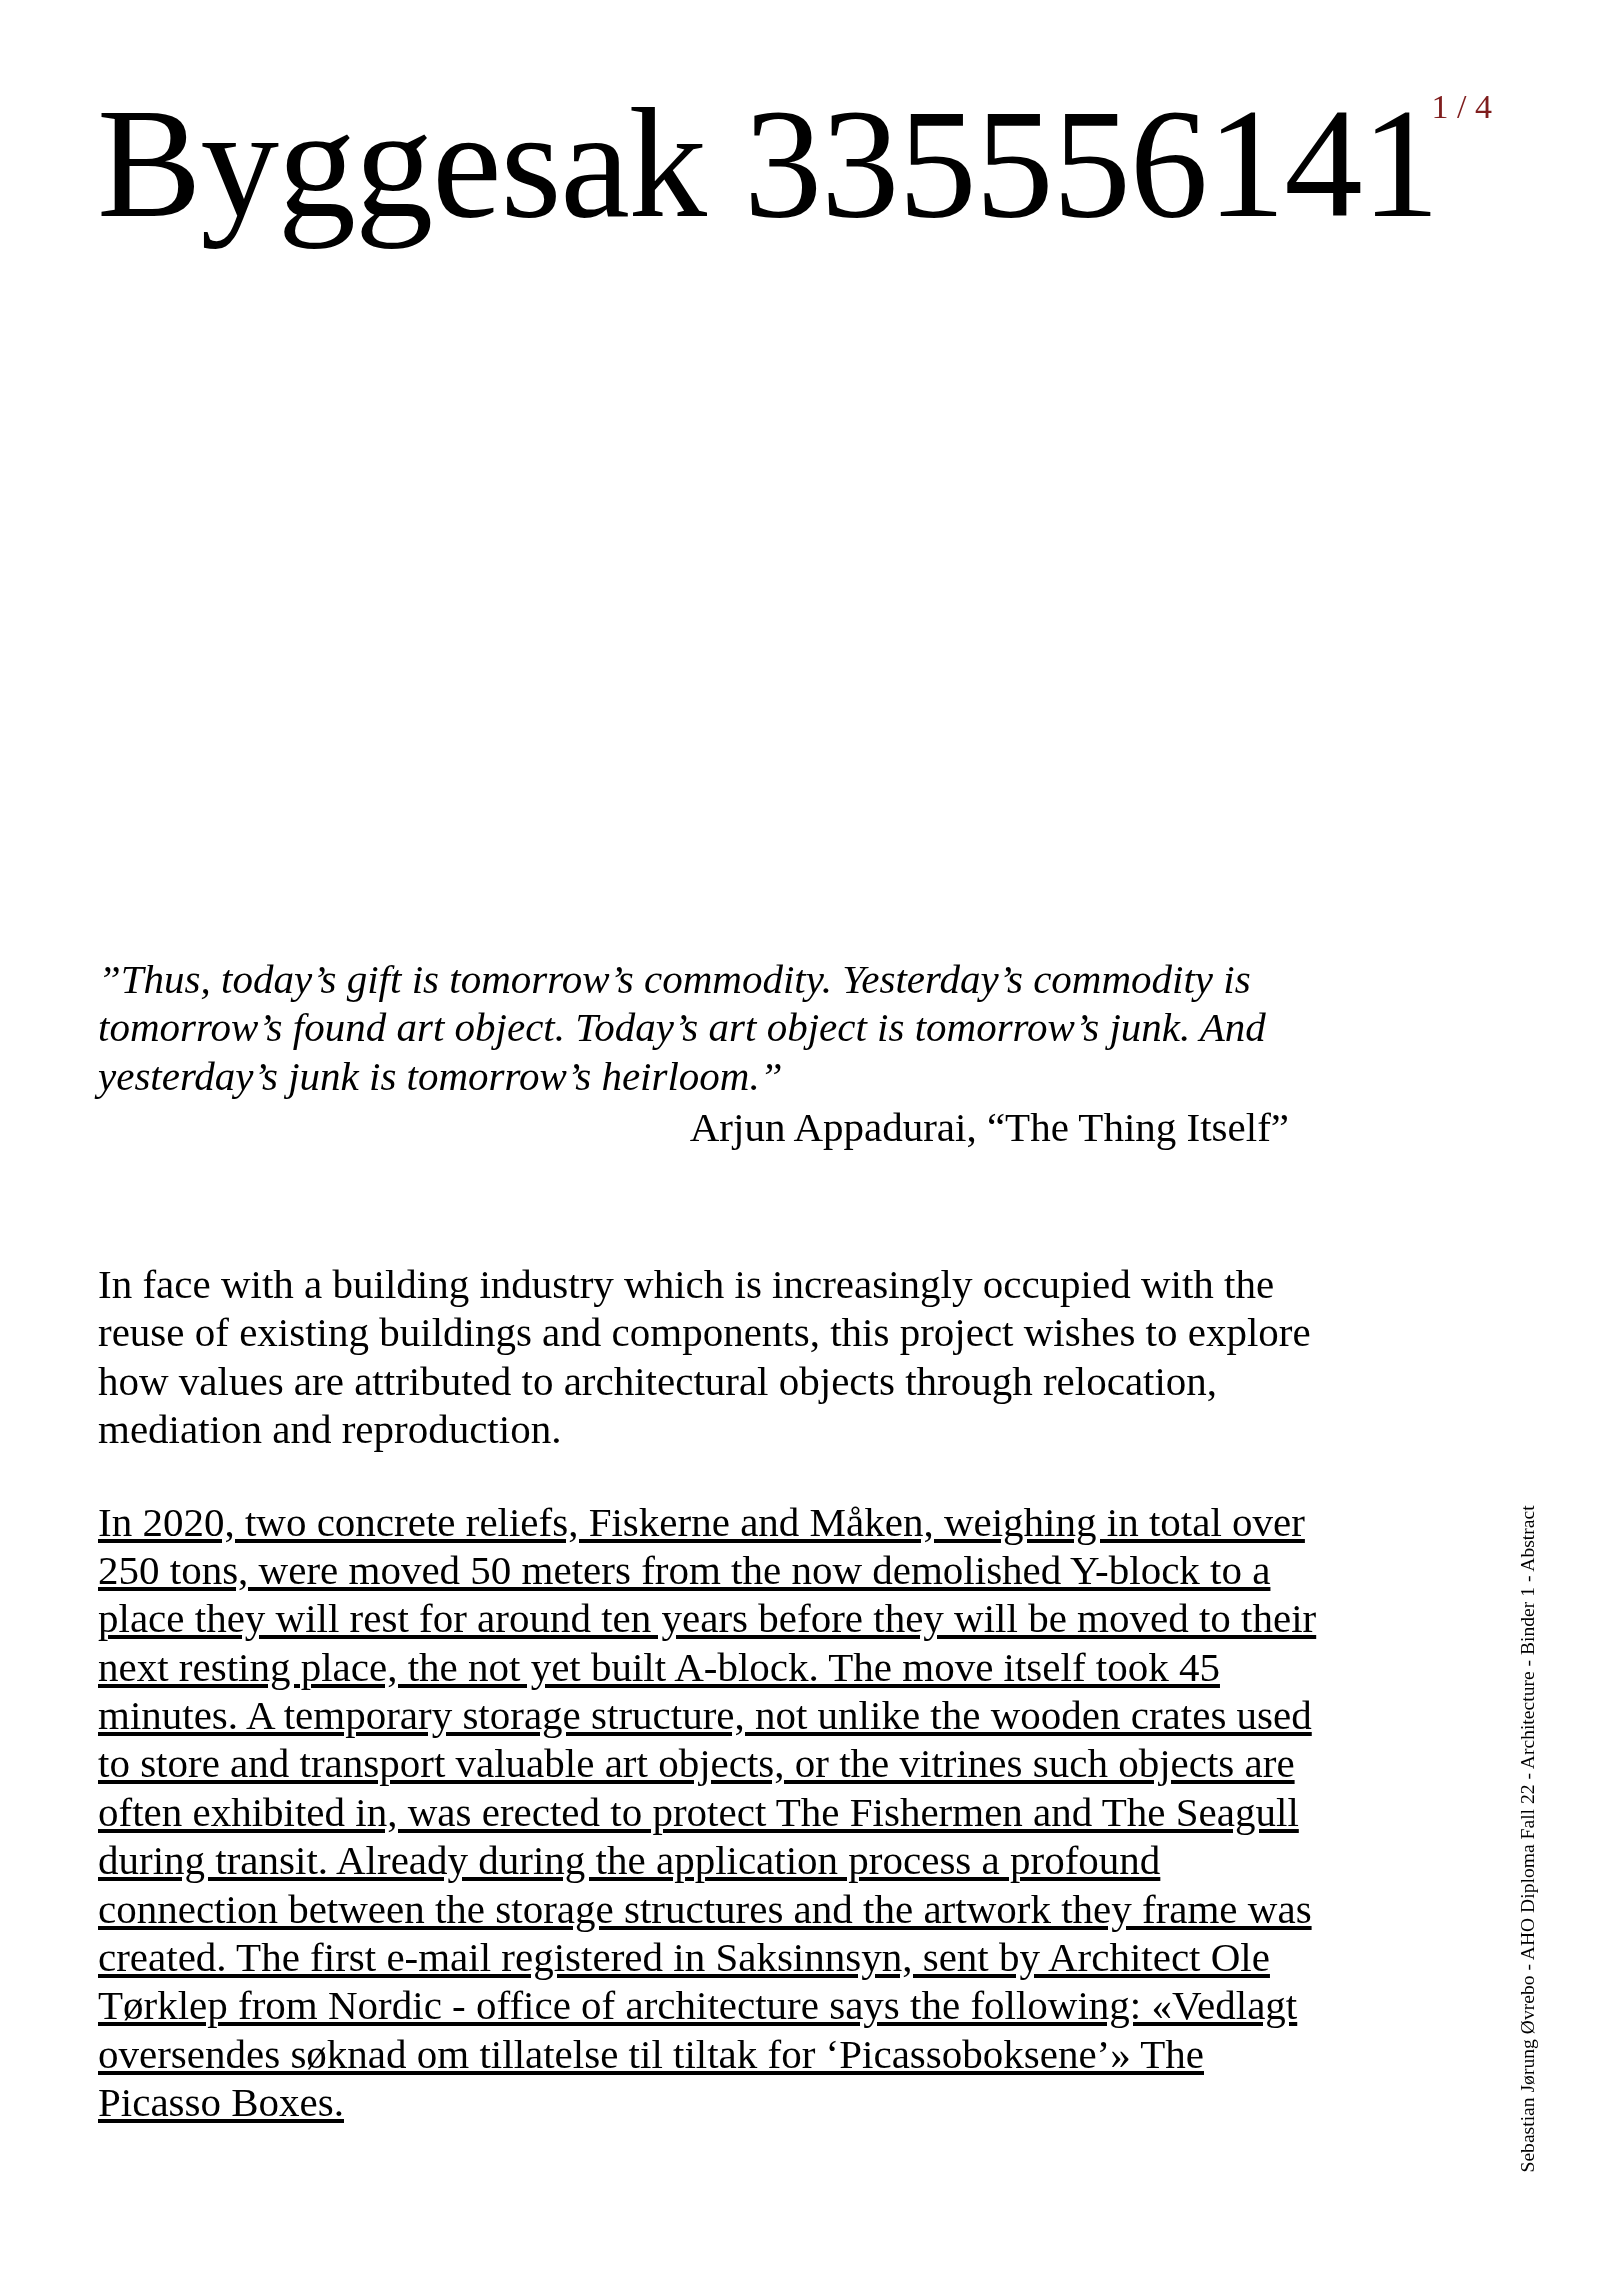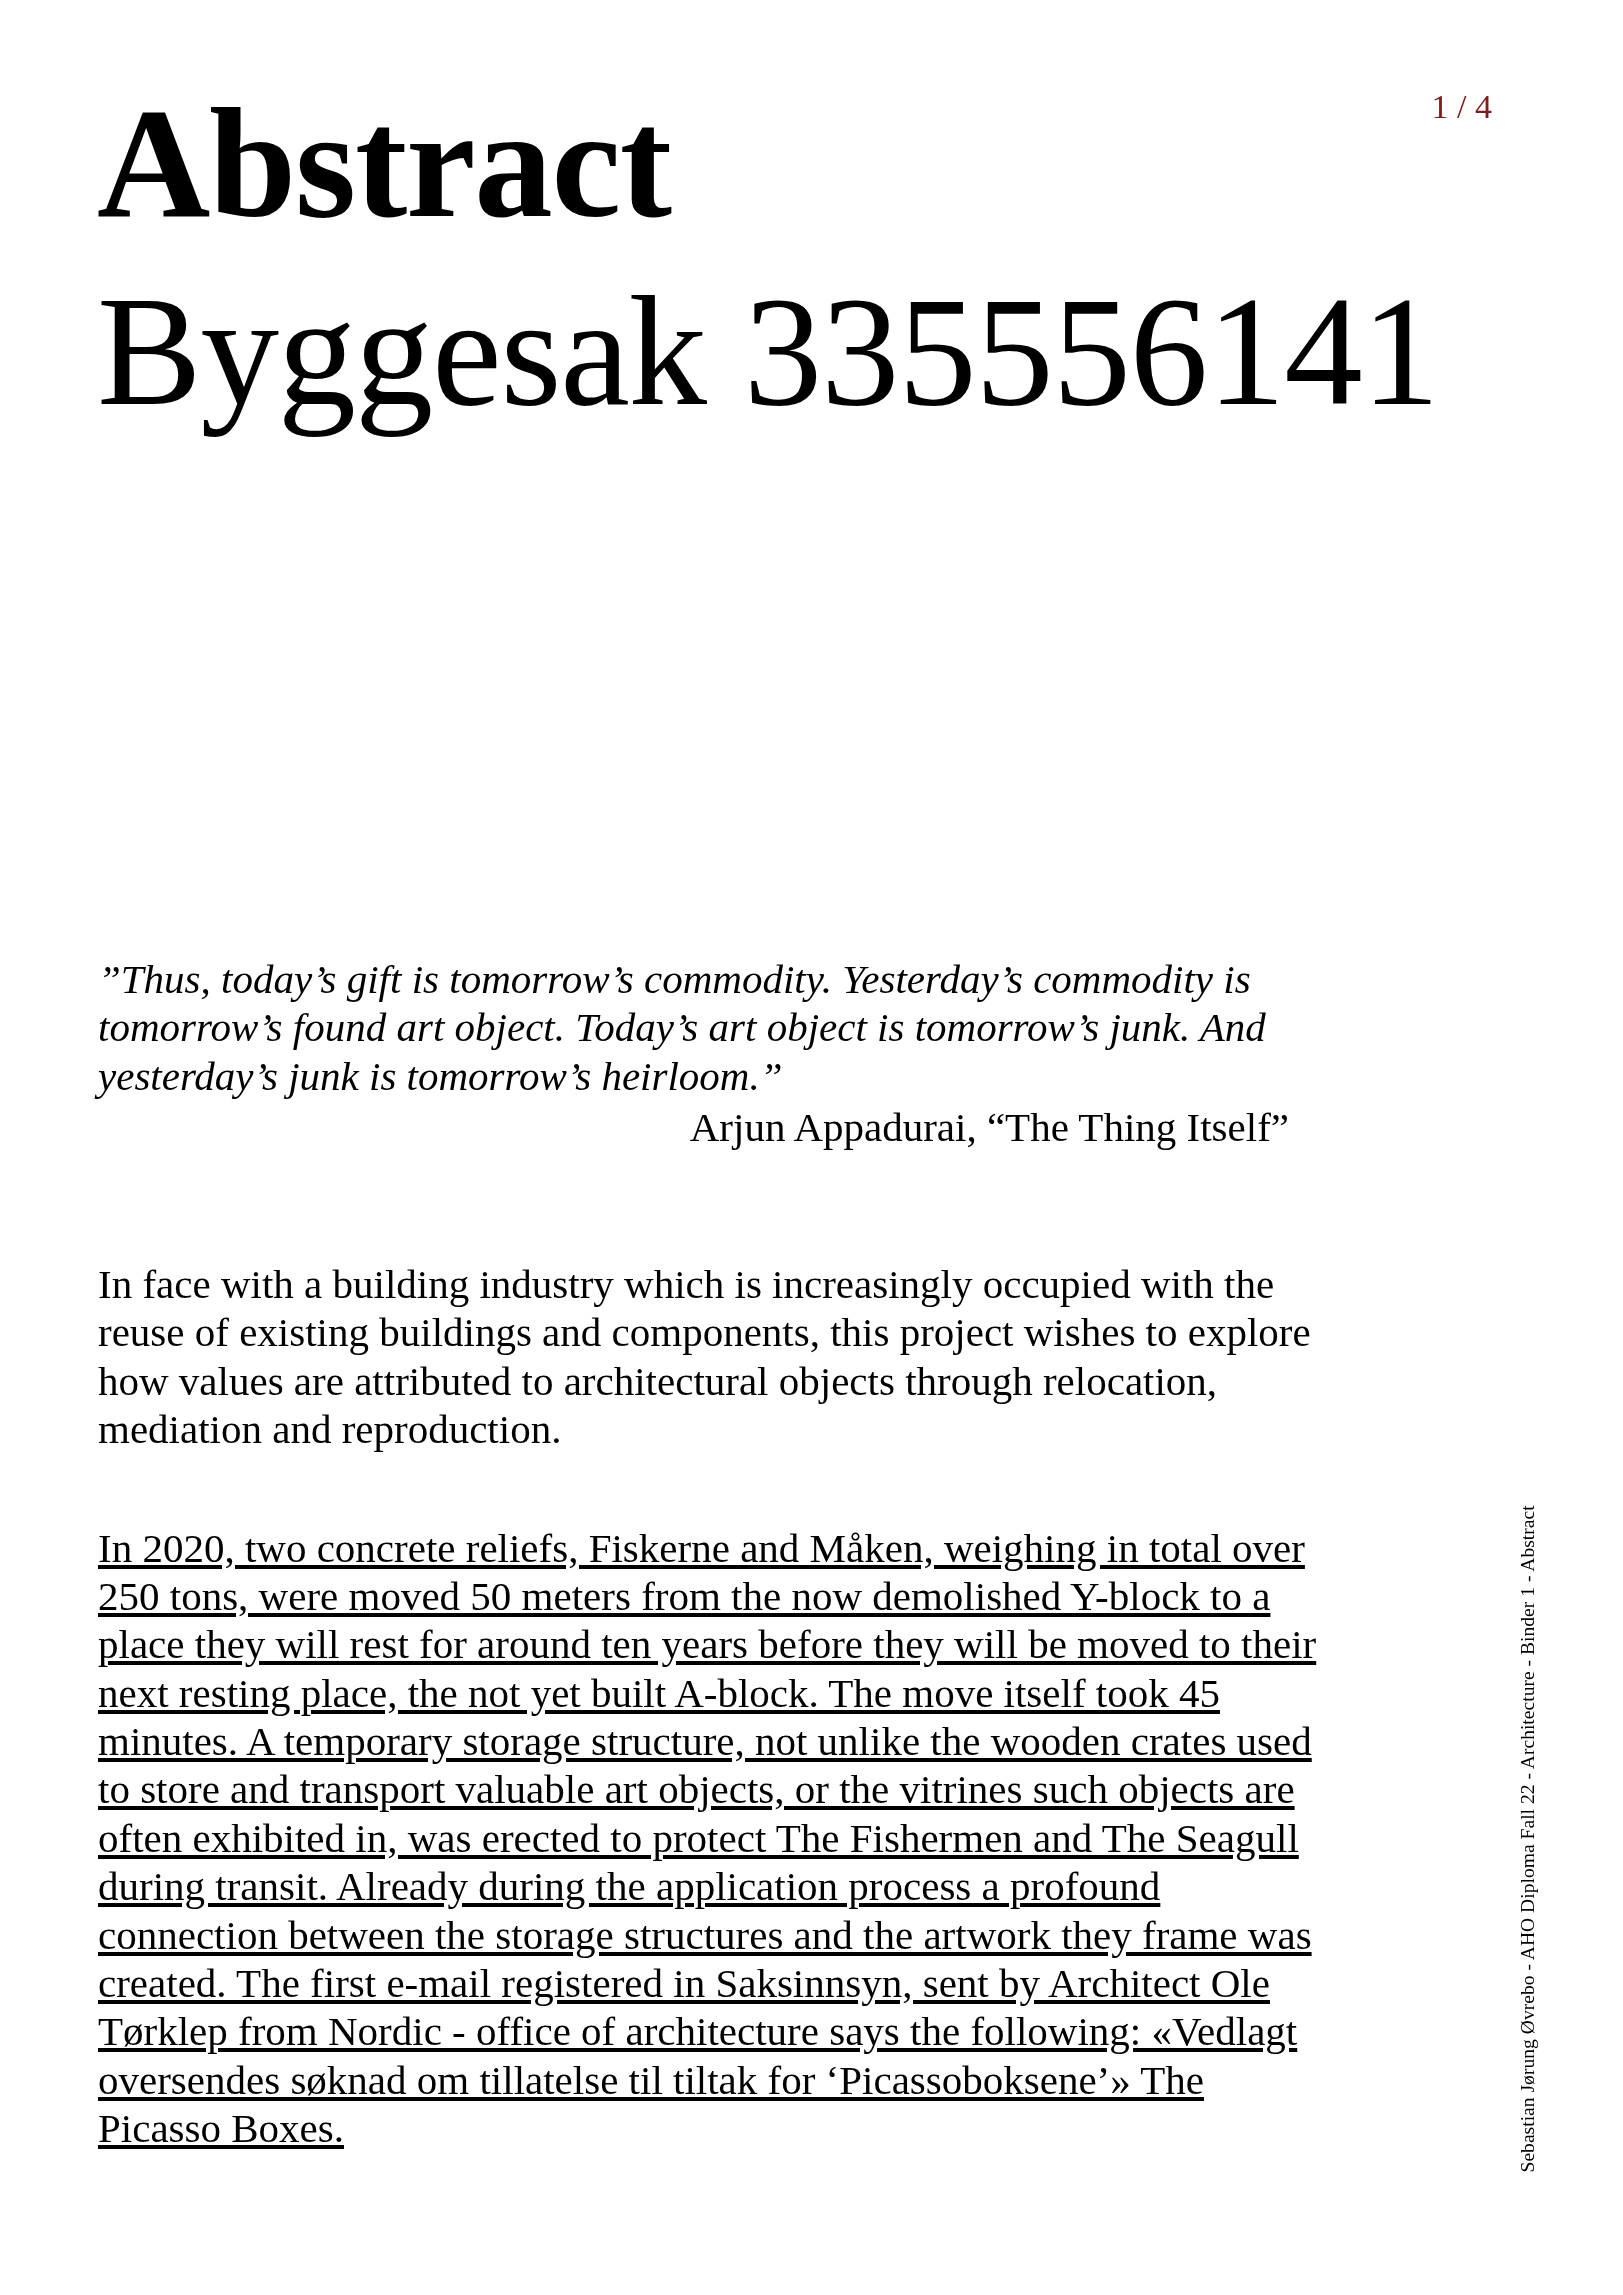--- a/index.html
+++ b/index.html
@@ -65,21 +65,21 @@
 
   .body-block {
     position: absolute;
     top: 1260px;
     left: 98px;
     width: 1230px;
     font-size: 41px;
     line-height: 1.18;
     text-align: left;
   }
-  .body-paragraph { margin-bottom: 70px; }
+  .body-paragraph { margin-bottom: 44px; }
   .body-paragraph:last-child { margin-bottom: 12px; text-decoration: underline; }
 
   .binder-label {
     position: absolute;
     left: 1539px;
     bottom: 123px;
     transform-origin: 0 100%;
     transform: rotate(-90deg);
     white-space: nowrap;
     font-size: 19.6px;
@@ -88,21 +88,20 @@
   }
 </style>
 </head>
 <body>
 
 <div class="page">
 
   <div class="page-number">1 / 4</div>
 
   <header class="title-block">
-    <h1 class="title-main">Abstract</h1>
     <div class="title-sub">Byggesak 335556141</div>
   </header>
 
   <section class="quote-block">
     <p class="quote-text">”Thus, today’s gift is tomorrow’s commodity. Yesterday’s commodity is tomorrow’s found art object. Today’s art object is tomorrow’s junk. And yesterday’s junk is tomorrow’s heirloom.”</p>
     <p class="quote-attribution">Arjun Appadurai, “The Thing Itself”</p>
   </section>
 
   <section class="body-block">
     <p class="body-paragraph">In face with a building industry which is increasingly occupied with the reuse of existing buildings and components, this project wishes to explore how values are attributed to architectural objects through relocation, mediation and reproduction.</p>

